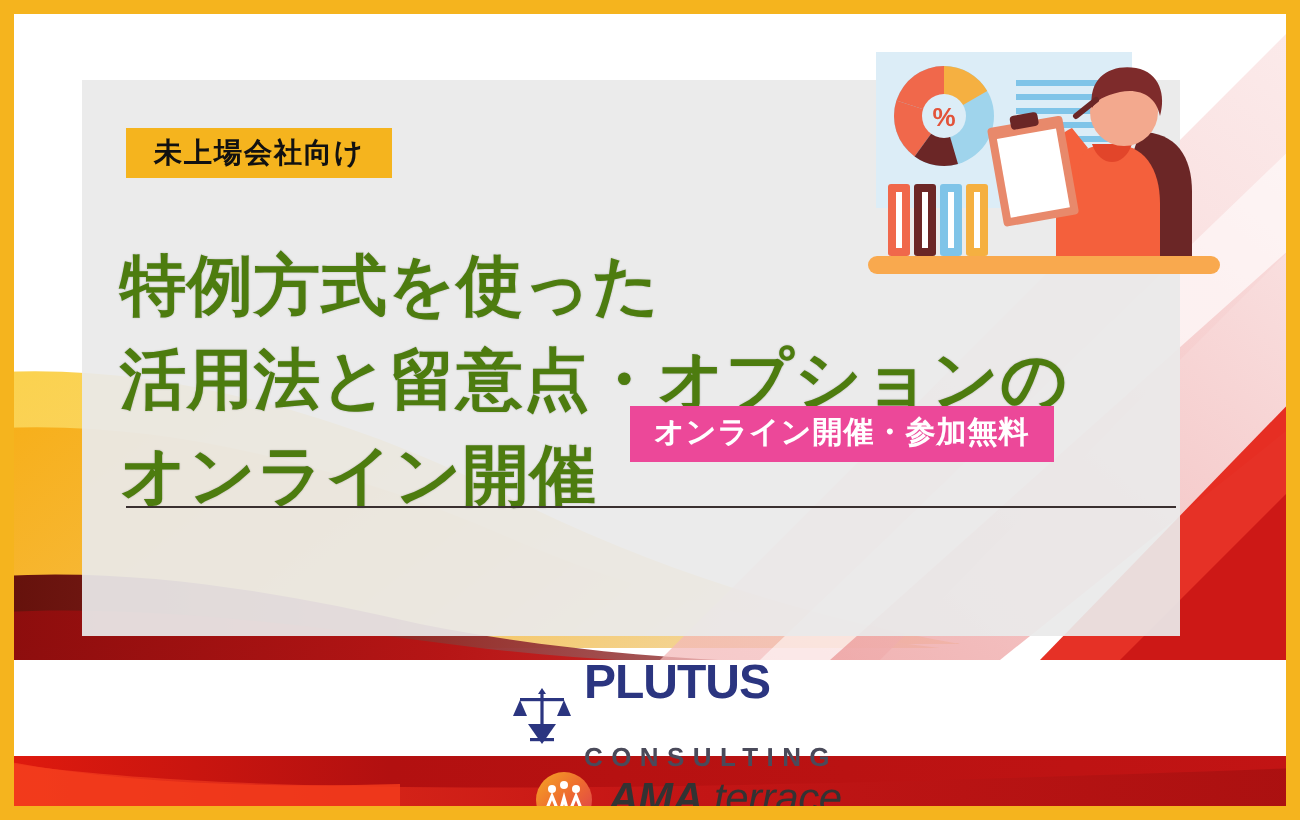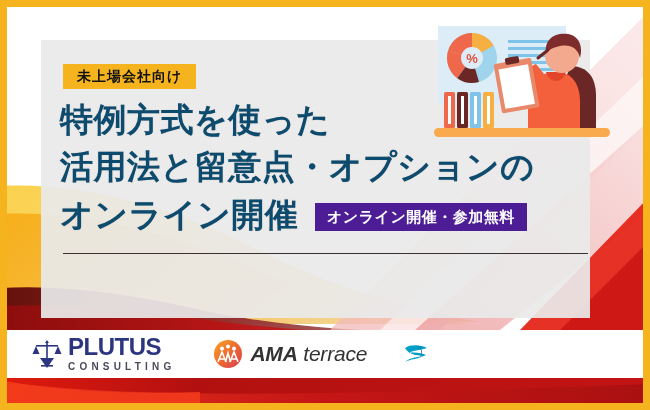--- a/index.html
+++ b/index.html
@@ -42,35 +42,36 @@
     font-weight:bold;
     font-size:14px;
     letter-spacing:1px;
     padding:5px 14px 6px 14px;
     line-height:1;
     white-space:nowrap;
   }
 
   .title{
     position:absolute;left:60px;
-    color:#0c4a6e;
+    color:#4d7c0f;
     font-weight:bold;
     letter-spacing:0.5px;
     white-space:nowrap;
     font-size:33px;
     line-height:1;
     text-shadow:0 0 1px rgba(0,0,0,0.25);
+    margin-top:23px;
   }
   .title-1{top:103px;}
   .title-2{top:150px;}
   .title-3{top:198px;}
 
   .badge-online{
     position:absolute;left:315px;top:203px;
-    background:#4c1d95;
+    background:#ec4899;
     color:#ffffff;
     font-size:15px;
     font-weight:bold;
     letter-spacing:0.5px;
     padding:6px 12px 7px 12px;
     line-height:1;
     white-space:nowrap;
   }
 
   .divider{
@@ -92,30 +93,30 @@
   .d-big{font-size:40px;letter-spacing:0px;}
   .d-paren{font-size:26px;}
   .d-time{font-size:28px;letter-spacing:0px;}
   .sp2{display:inline-block;width:5px;}
 
   
   .logostrip{
     position:absolute;left:7px;top:330px;width:636px;height:47px;
     background:#ffffff;
     z-index:30;
-    display:flex;align-items:center;
+    display:flex;align-items:center;flex-direction:column;
   }
   .logo{display:flex;align-items:center;}
   .logo-plutus{margin-left:25px;}
   .logo-ama{margin-left:38px;font-style:italic;}
   .logo-mirai{margin-left:36px;}
 
   .plutus-text{display:flex;flex-direction:column;line-height:1;margin-left:6px;}
   .plutus-main{font-size:24px;font-weight:bold;color:#2B3580;letter-spacing:-0.5px;}
-  .plutus-sub{font-size:10px;font-weight:bold;color:#4a4a5a;letter-spacing:4.2px;margin-top:3px;}
+  .plutus-sub{font-size:13px;font-weight:bold;color:#4a4a5a;letter-spacing:4.2px;margin-top:18px;}
 
   .ama-text{font-size:21px;color:#333;margin-left:7px;letter-spacing:-0.2px;}
   .ama-b{font-weight:bold;}
 
   .mirai-text{font-size:14px;color:#222;margin-left:6px;letter-spacing:-0.5px;font-weight:bold;}
 
   
   .illus{position:absolute;left:420px;top:18px;width:205px;height:122px;z-index:15;}
 </style>
 </head>

